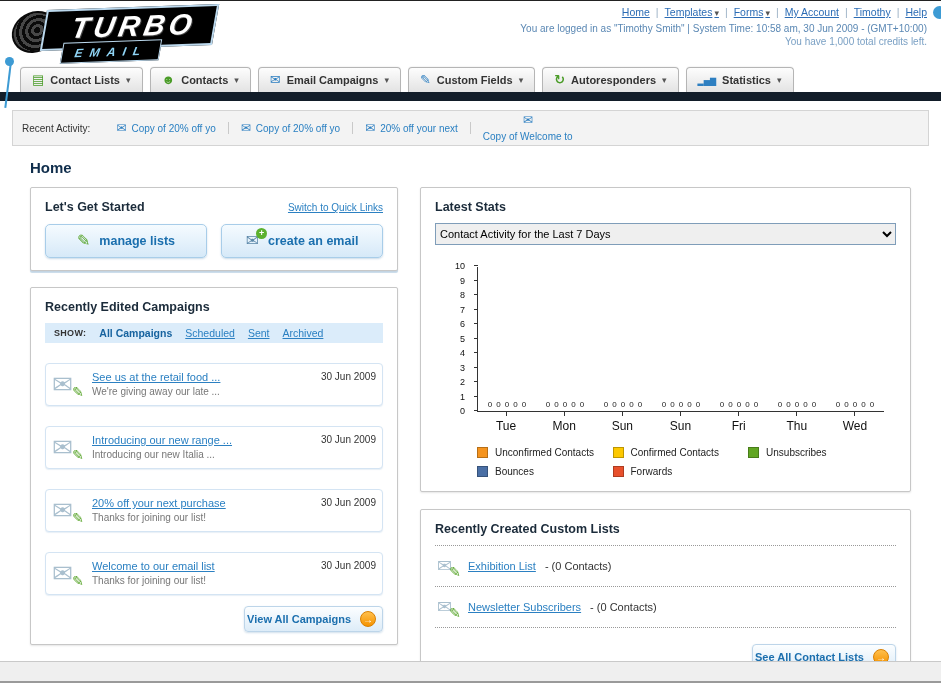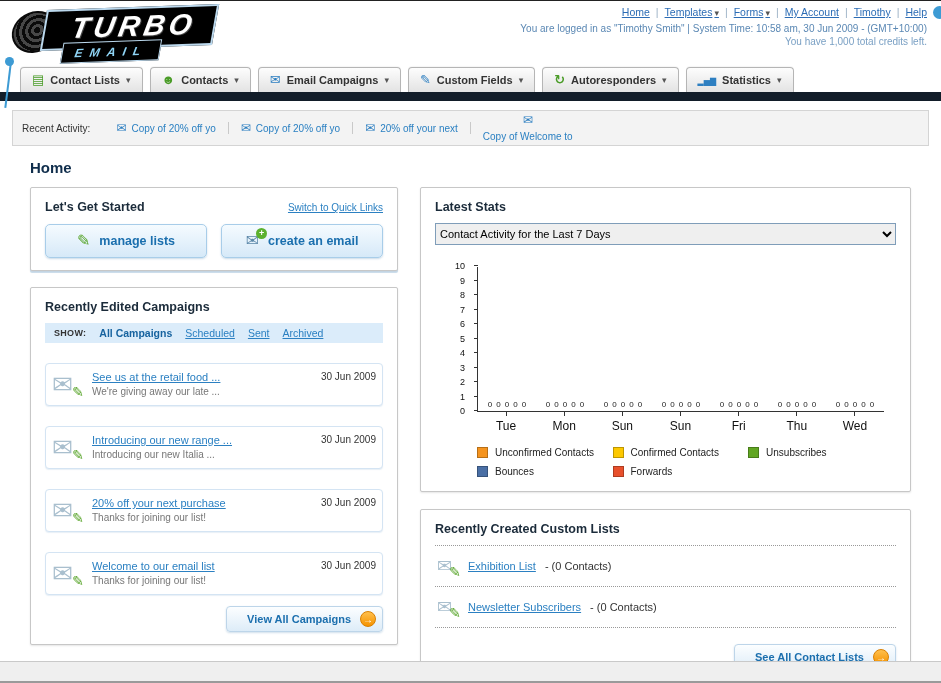--- a/index.html
+++ b/index.html
@@ -170,21 +170,21 @@
   .campaign-icon::before { content: "✉"; font-size: 25px; line-height: 1; color: #a9bfce; position: absolute; left: 0; top: 1px; }
   .pencil-overlay { position: absolute; right: -2px; bottom: -3px; line-height: 1; }
   .pencil-overlay::before { content: "✎"; font-size: 14px; color: #55a326; }
   .ci-text { flex: 1; min-width: 0; }
   .ci-title { font-size: 11px; color: #2b80c2; text-decoration: underline; cursor: pointer; }
   .ci-sub { font-size: 10px; color: #777; margin-top: 3px; }
   .ci-date { font-size: 10px; color: #333; white-space: nowrap; }
   .btn-row { display: flex; justify-content: flex-end; margin-top: 11px; }
   .btn-view {
     display: inline-flex; align-items: center; gap: 9px;
-    padding: 4px 6px 4px 20px;
+    padding: 4px 6px 4px 2px;
     background: linear-gradient(#fcfeff, #ddecf8);
     border: 1px solid #bdd5e9; border-radius: 4px;
     color: #1b6fae; font-weight: bold; font-size: 11px;
     cursor: pointer;
     box-shadow: 0 1px 2px rgba(100,150,190,.3);
   }
   .arrow-circle {
     width: 16px; height: 16px; border-radius: 50%;
     background: linear-gradient(#ffc04d, #f59300);
     border: 1px solid #d97f00;

